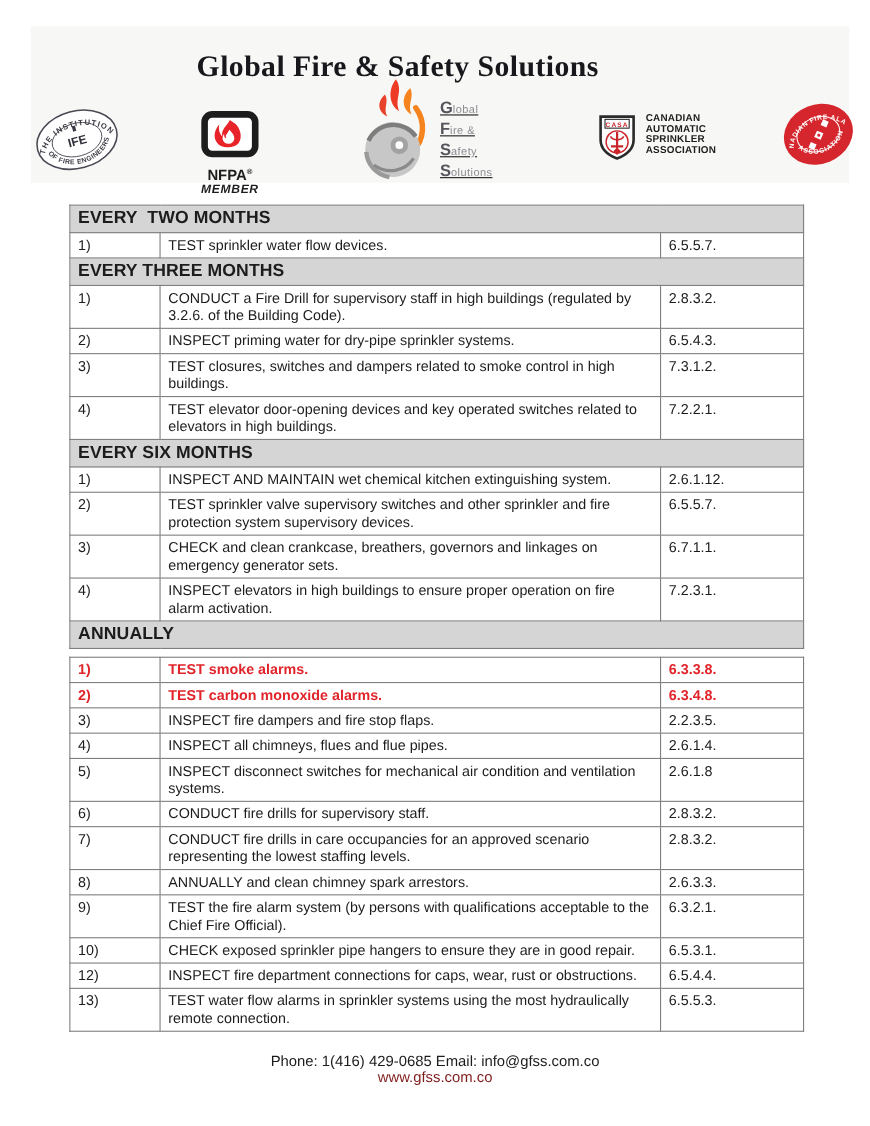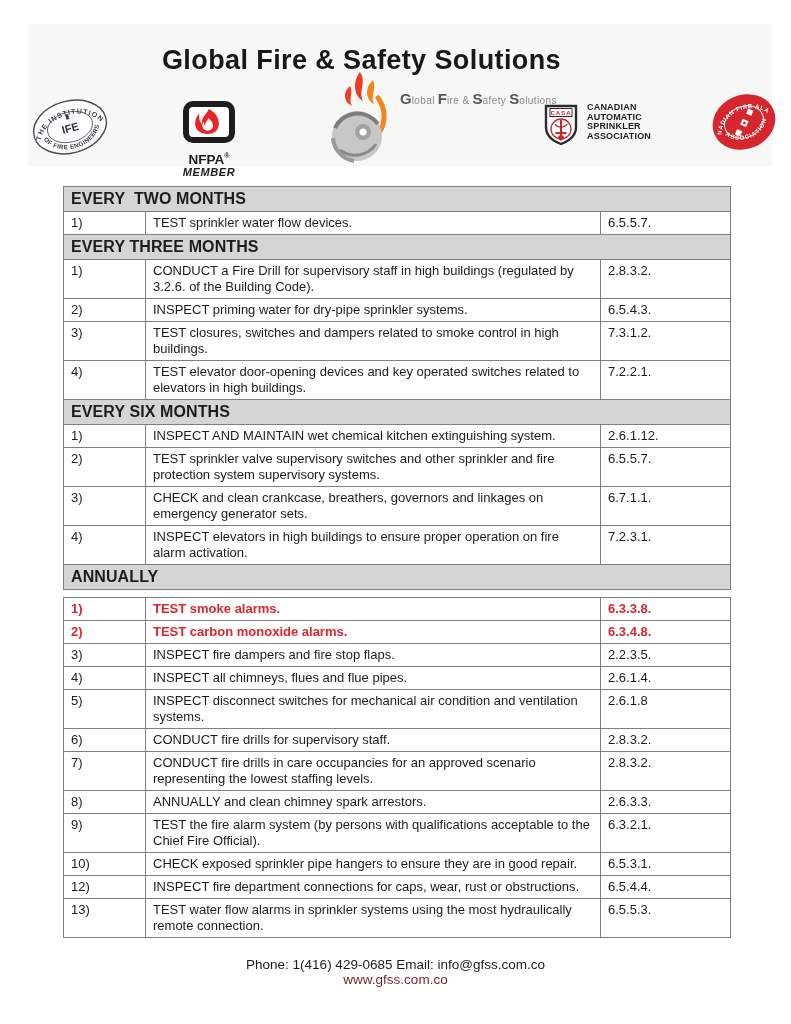--- a/index.html
+++ b/index.html
@@ -5,34 +5,34 @@
   html,body { margin:0; padding:0; }
   body {
     width:791px; height:1024px; position:relative; overflow:hidden;
     background:#ffffff; color:#1c1c1c;
     font-family:"Liberation Sans", sans-serif;
   }
   .scan-tint { position:absolute; top:24px; left:28px; width:744px; height:142px;
     background:#f7f7f5; }
   .page-title {
     position:absolute; top:27px; left:0; width:723px; text-align:center;
-    font-family:Liberation Sans, sans-serif; font-weight:bold; font-size:27px;
+    font-family:Liberation Serif, serif; font-weight:bold; font-size:27px;
     letter-spacing:0.4px; color:#17171c;
   }
   
   .logo { position:absolute; }
   .logo-ife  { left:30px;  top:96px; }
   .logo-nfpa { left:176px; top:100px; width:66px; text-align:center; }
   .logo-gfss { left:330px; top:70px; display:flex; align-items:flex-start; gap:6px; }
   .logo-casa { left:543px; top:103px; display:flex; align-items:flex-start; gap:8px; }
   .logo-cfaa { left:709px; top:89px; }
   .nfpa-name   { font-size:13.5px; font-weight:bold; color:#1d1d1d; line-height:13px; margin-top:1px; }
   .nfpa-name sup { font-size:7px; }
   .nfpa-member { font-size:11px; font-weight:bold; color:#1d1d1d; letter-spacing:0.6px; line-height:12px;font-style:italic; }
-  .gfss-text { display:flex; gap:3px; padding-top:22px; }
+  .gfss-text { display:flex; flex-direction:column; gap:3px; padding-top:22px;text-decoration:underline; }
   .gfss-line { line-height:14px; white-space:nowrap; }
   .gfss-big  { font-size:15px; font-weight:bold; color:#55555d; }
   .gfss-rest { font-size:10px; color:#8b8b92; letter-spacing:0.4px; }
   .casa-text div { font-size:9px; font-weight:bold; color:#1d1d1d; line-height:9.5px; letter-spacing:0.2px; }
   
   table.schedule {
     position:absolute; top:186px; left:63px; width:667px;
     border-collapse:collapse; table-layout:fixed;
     font-size:13px; line-height:16px;
   }
@@ -194,21 +194,21 @@
       <tr class="section-header">
         <td colspan="3">EVERY SIX MONTHS</td>
       </tr>
       <tr class="item-row">
         <td class="col-num">1)</td>
         <td class="col-desc">INSPECT AND MAINTAIN wet chemical kitchen extinguishing system.</td>
         <td class="col-ref">2.6.1.12.</td>
       </tr>
       <tr class="item-row">
         <td class="col-num">2)</td>
-        <td class="col-desc">TEST sprinkler valve supervisory switches and other sprinkler and fire protection system supervisory systems.</td>
+        <td class="col-desc">TEST sprinkler valve supervisory switches and other sprinkler and fire protection system supervisory devices.</td>
         <td class="col-ref">6.5.5.7.</td>
       </tr>
       <tr class="item-row">
         <td class="col-num">3)</td>
         <td class="col-desc">CHECK and clean crankcase, breathers, governors and linkages on emergency generator sets.</td>
         <td class="col-ref">6.7.1.1.</td>
       </tr>
       <tr class="item-row">
         <td class="col-num">4)</td>
         <td class="col-desc">INSPECT elevators in high buildings to ensure proper operation on fire alarm activation.</td>

